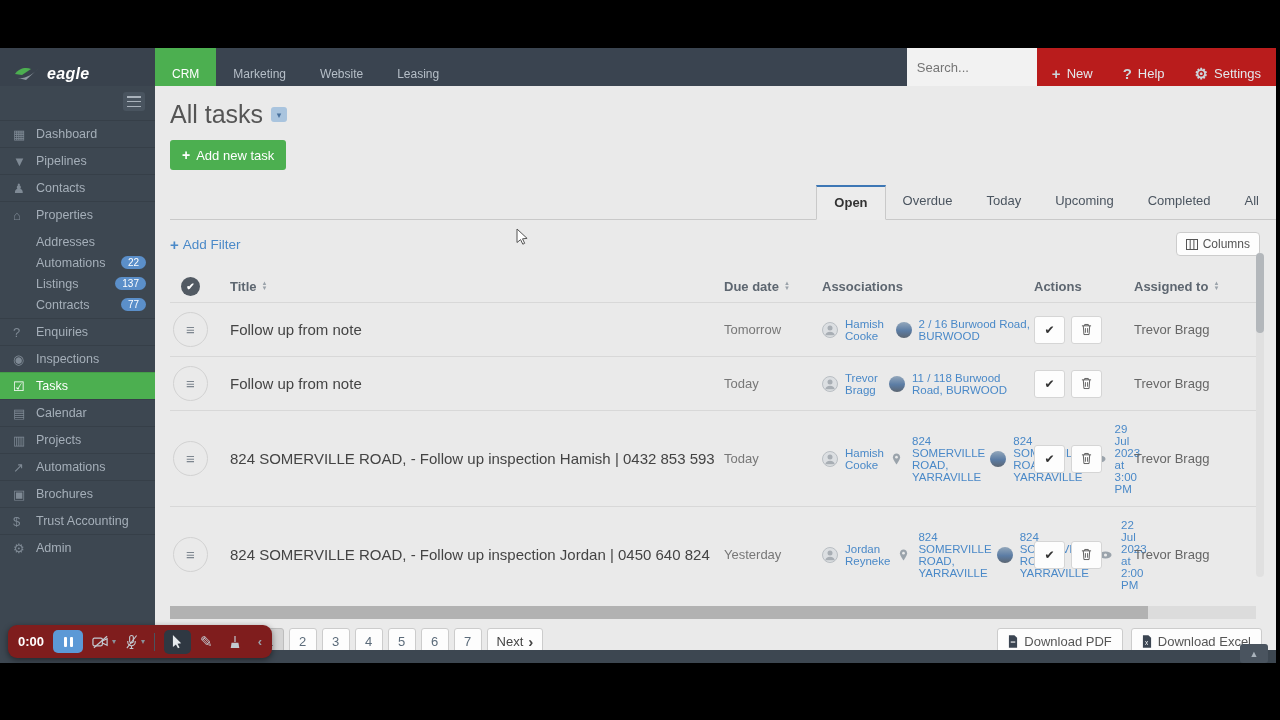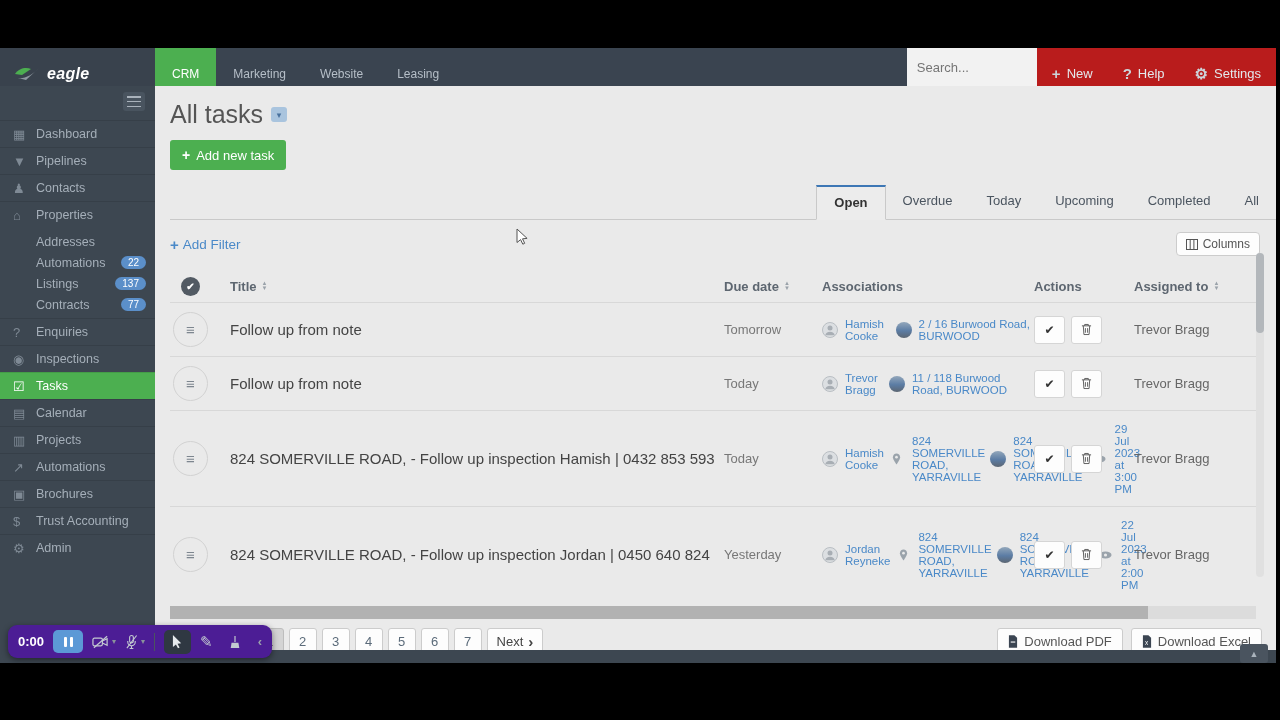--- a/index.html
+++ b/index.html
@@ -81,21 +81,21 @@
   .pg-next{gap:5px;color:#444;}
   .chev{font-size:15px;line-height:1;font-weight:bold;}
   .dl-group{margin-left:auto;display:flex;gap:8px;}
   .btn-dl{display:inline-flex;align-items:center;gap:6px;background:#fdfdfd;border:1px solid #ccc;border-radius:3px;padding:5px 10px;font-size:13px;color:#555;cursor:pointer;}
 
   
   .footerbar{position:absolute;left:0;top:650px;width:1276px;height:13px;background:#3d4751;}
   .scroll-top{position:absolute;right:8px;top:-6px;width:28px;height:19px;background:#4a545f;border-radius:3px;color:#aab3bc;font-size:9px;display:flex;align-items:center;justify-content:center;cursor:pointer;}
 
   
-  .recorder{position:absolute;left:8px;top:625px;height:33px;background:#4c1d95;border-radius:9px;display:flex;align-items:center;padding:0 10px;gap:9px;box-shadow:0 2px 6px rgba(0,0,0,.45);}
+  .recorder{position:absolute;left:8px;top:625px;height:33px;background:#7f1d1d;border-radius:9px;display:flex;align-items:center;padding:0 10px;gap:9px;box-shadow:0 2px 6px rgba(0,0,0,.45);}
   .rec-time{color:#fff;font-size:13px;font-weight:bold;}
   .rec-pause{width:30px;height:23px;background:#5c99d6;border-radius:5px;display:flex;align-items:center;justify-content:center;gap:3px;cursor:pointer;}
   .rec-pause i{display:block;width:3px;height:10px;background:#fff;border-radius:1px;}
   .rec-group{display:flex;align-items:center;gap:3px;cursor:pointer;}
   .rec-caret{color:#8a929b;font-size:8px;}
   .rec-div{width:1px;height:18px;background:#4a545f;}
   .rec-btn{width:27px;height:24px;border-radius:5px;display:flex;align-items:center;justify-content:center;cursor:pointer;}
   .rec-btn.sel{background:#2f3842;}
   .rec-glyph{color:#c3cad1;font-size:15px;cursor:pointer;}
   .rec-collapse{color:#9aa2ab;font-size:13px;font-weight:bold;cursor:pointer;}

